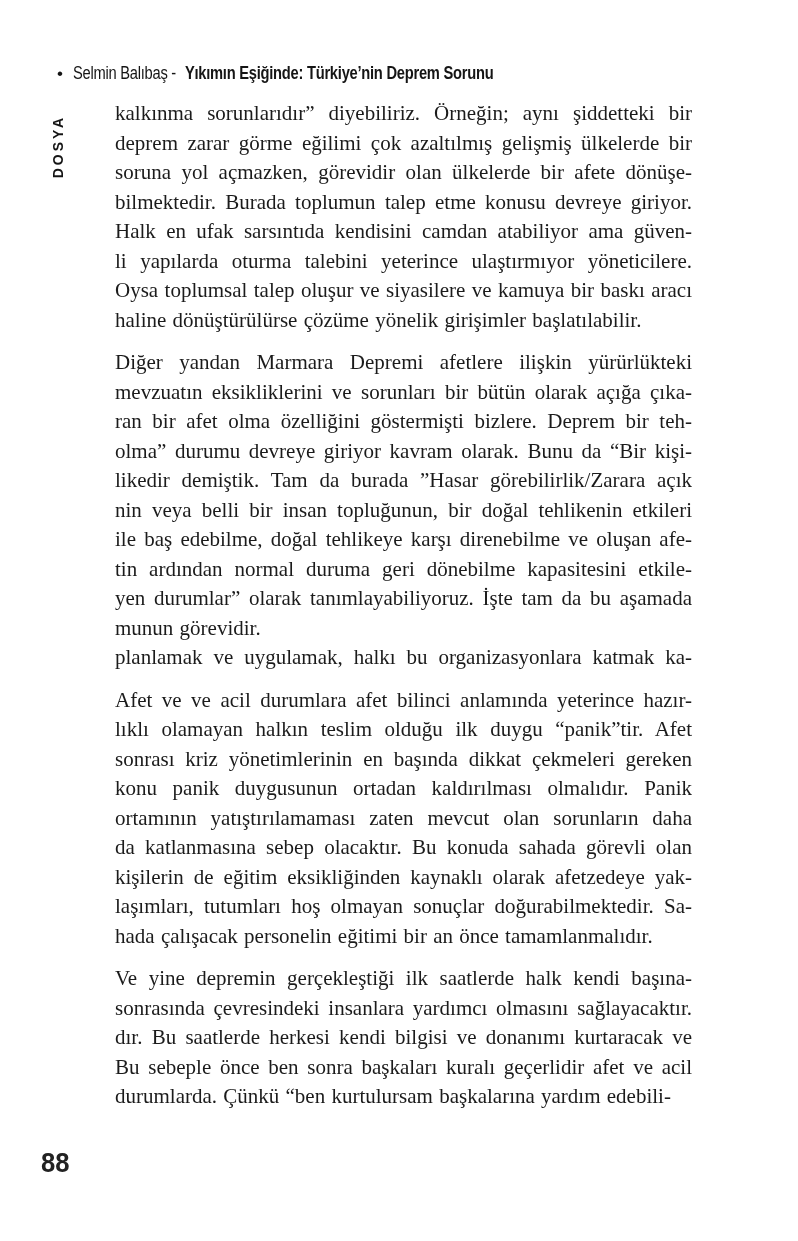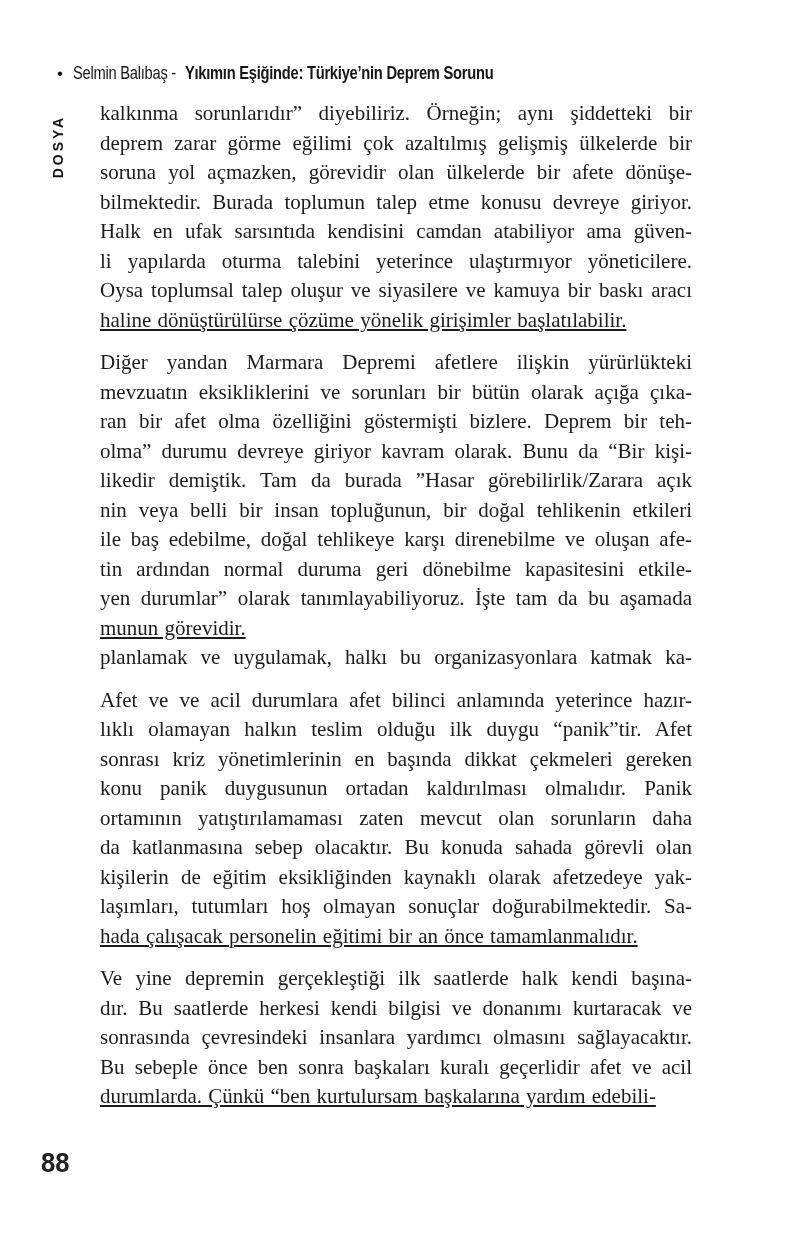--- a/index.html
+++ b/index.html
@@ -69,35 +69,34 @@
 
   
   .article-body {
     position: absolute;
     left: 100px;
     top: 99px;
     width: 592px;
     color: #1b1b1b;
   }
   .para {
-    margin: 0 0 13px 0;
+    margin: 0 0 13px 15px;
   }
   .bline {
     font-size: 21px;
     line-height: 29.5px;
     text-align: justify;
     text-align-last: justify;
     text-justify: inter-word;
     overflow: hidden;
     white-space: normal;
     word-spacing: 1px;
   }
   .bline.last {
     text-align-last: left;
-    text-decoration: underline;
   }
 
   
   .page-number {
     position: absolute;
     left: 41px;
     top: 1148px;
     font-family: "Liberation Sans", sans-serif;
     font-weight: 700;
     font-size: 27px;
@@ -151,22 +150,22 @@
         <div class="bline">sonrası kriz yönetimlerinin en başında dikkat çekmeleri gereken</div>
         <div class="bline">konu panik duygusunun ortadan kaldırılması olmalıdır. Panik</div>
         <div class="bline">ortamının yatıştırılamaması zaten mevcut olan sorunların daha</div>
         <div class="bline">da katlanmasına sebep olacaktır. Bu konuda sahada görevli olan</div>
         <div class="bline">kişilerin de eğitim eksikliğinden kaynaklı olarak afetzedeye yak-</div>
         <div class="bline">laşımları, tutumları hoş olmayan sonuçlar doğurabilmektedir. Sa-</div>
         <div class="bline last">hada çalışacak personelin eğitimi bir an önce tamamlanmalıdır.</div>
       </div>
       <div class="para">
         <div class="bline">Ve yine depremin gerçekleştiği ilk saatlerde halk kendi başına-</div>
+        <div class="bline">sonrasında çevresindeki insanlara yardımcı olmasını sağlayacaktır.</div>
         <div class="bline">dır. Bu saatlerde herkesi kendi bilgisi ve donanımı kurtaracak ve</div>
-        <div class="bline">sonrasında çevresindeki insanlara yardımcı olmasını sağlayacaktır.</div>
         <div class="bline">Bu sebeple önce ben sonra başkaları kuralı geçerlidir afet ve acil</div>
         <div class="bline last">durumlarda. Çünkü “ben kurtulursam başkalarına yardım edebili-</div>
       </div>
     </div>
 
   <div class="page-number">88</div>
 
 </div>
 
 </body></html>

